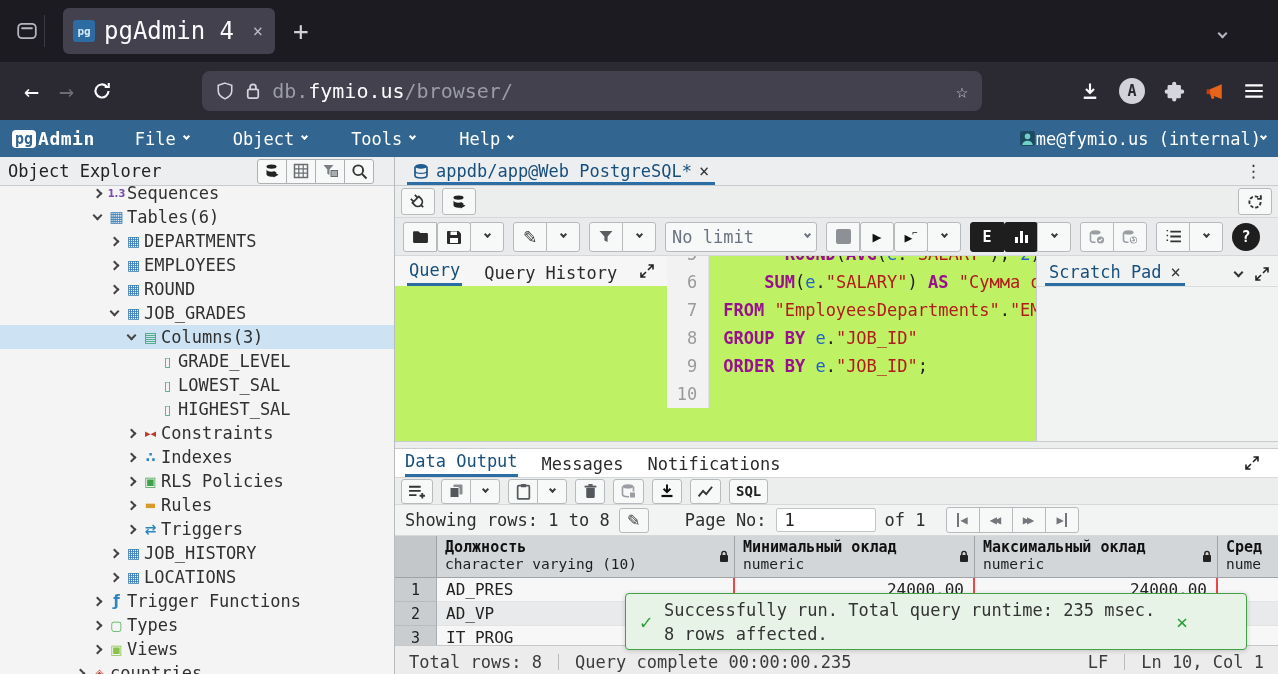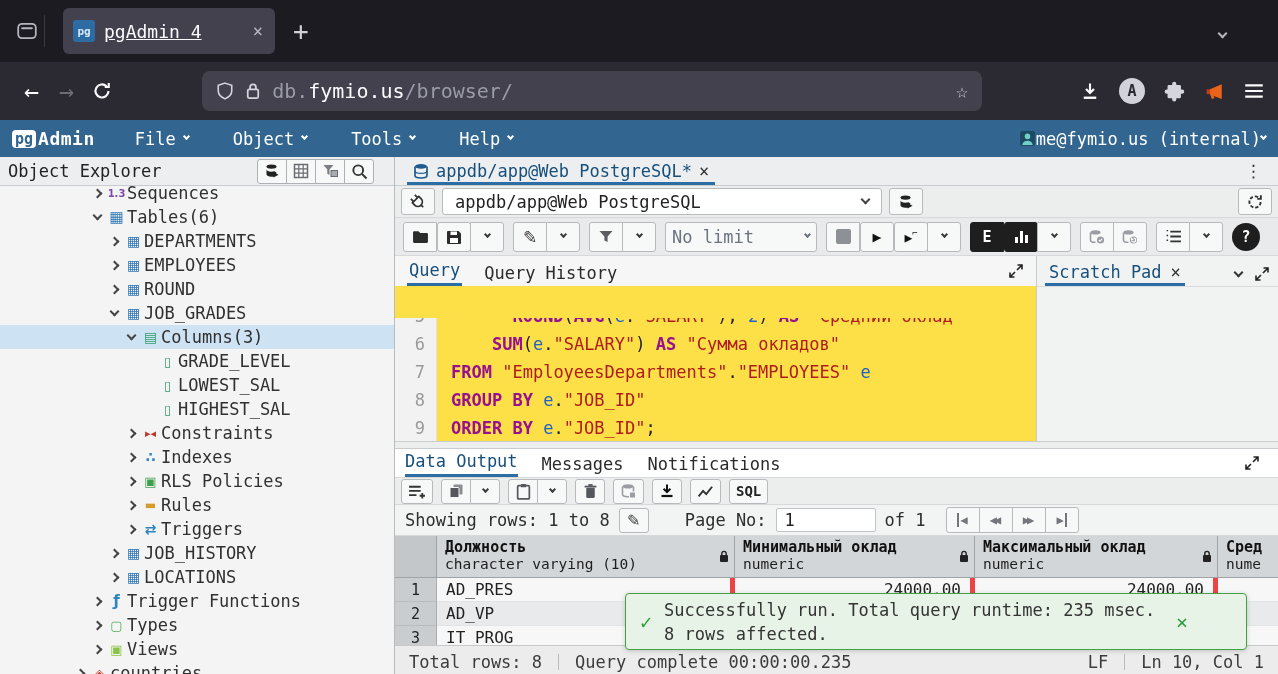--- a/index.html
+++ b/index.html
@@ -7,21 +7,21 @@
     font-family:"DejaVu Sans Mono", monospace; }
   .window { width:1278px; height:674px; display:flex; flex-direction:column; overflow:hidden; }
 
   
   .tabbar { height:62px; background:#1c1b22; display:flex; align-items:center; flex:0 0 auto; }
   .ffview { margin:0 6px 0 10px; padding:6px; border-right:1px solid #3a3946; display:flex; align-items:center; }
   .tab { width:212px; height:46px; background:#42414d; border-radius:6px; margin-left:12px;
     display:flex; align-items:center; padding:0 10px; color:#fbfbfe; gap:9px; }
   .favicon { width:22px; height:22px; background:#2d6ca3; border-radius:3px; color:#d8e9f6;
     font-size:11px; font-weight:bold; display:flex; align-items:center; justify-content:center; flex:0 0 auto;}
-  .tab-title { font-size:18px; flex:1; white-space:nowrap; overflow:hidden;text-decoration:underline; }
+  .tab-title { font-size:24px; flex:1; white-space:nowrap; overflow:hidden; }
   .tab-close { color:#b9b9c3; font-size:17px; padding:0 2px; }
   .newtab { color:#d0d0d5; font-size:26px; margin-left:18px; font-weight:300; }
   .tablist-chev { margin-left:auto; margin-right:52px; color:#b6b6c0; }
 
   .navbar { height:58px; background:#2b2a33; display:flex; align-items:center; padding:0 14px; flex:0 0 auto; }
   .nav-arrow { font-size:25px; color:#fbfbfe; margin:0 10px; }
   .nav-arrow.disabled { color:#6c6c77; }
   .urlbar { width:780px; height:40px; margin-left:82px; background:#42414d; border-radius:8px;
     display:flex; align-items:center; padding:0 14px; gap:12px; }
   .url-text { font-size:20px; color:#fbfbfe; white-space:nowrap; }
@@ -93,21 +93,21 @@
   .btn-dark { background:#1e1e1e; border-color:#1e1e1e; color:#fff; font-weight:bold; }
   .nolimit { width:152px; color:#6b7280; justify-content:space-between; font-size:17px; }
   .stop-square { width:15px; height:15px; background:#8d9196; border-radius:2px; }
   .play { color:#111; font-size:15px; }
   .bars { display:flex; align-items:flex-end; gap:2px; height:13px; }
   .bars span { width:3px; background:#fff; display:inline-block; }
   .help-btn { width:28px; height:28px; border-radius:50%; background:#1e1e1e; color:#fff;
     display:flex; align-items:center; justify-content:center; font-size:15px; font-weight:bold; }
 
   .qt-split { height:185px; display:flex; min-height:0; flex:0 0 auto; }
-  .editor-pane { flex:1; display:flex; flex-direction:column; min-width:0; border-right:1px solid #c9ccce; background:#fde047;gap:32px;}
+  .editor-pane { flex:1; display:flex; flex-direction:row; min-width:0; border-right:1px solid #c9ccce; background:#bef264;}
   .editor-tabs { height:30px; display:flex; align-items:flex-end; padding:0 12px; gap:20px; font-size:17px;
     background:#f6f6f7; flex:0 0 auto; }
   .etab { padding:2px 2px 3px; color:#2b2b2b; }
   .etab.active { color:#174f7c; border-bottom:3px solid #2c6da4; }
   .editor-tabs .expand { margin-left:auto; align-self:center; }
   .code { flex:1; overflow:hidden; font-size:17px; line-height:28px; }
   .code-inner { margin-top:-16px; }
   .code-line { display:flex; }
   .ln { width:42px; flex:0 0 auto; background:#f2f2f2; border-right:1px solid #e2e2e2;
     color:#9a9a9a; text-align:right; padding-right:11px; }
@@ -150,21 +150,21 @@
   .g-head { display:flex; height:42px; }
   .gh-num { width:42px; flex:0 0 auto; background:#c3c7ca; border-right:1px solid #9fa3a6; border-bottom:1px solid #9fa3a6; }
   .gh { background:#d2d6d9; border-right:1px solid #9fa3a6; border-bottom:1px solid #9fa3a6;
     padding:2px 20px 2px 8px; position:relative; overflow:hidden; flex:0 0 auto;}
   .gh .c-name { font-weight:bold; font-size:15px; color:#111; white-space:nowrap; }
   .gh .c-type { font-size:14.5px; color:#1d1d1d; white-space:nowrap; }
   .gh svg { position:absolute; right:5px; top:14px; }
   .g-row { display:flex; height:24px; font-size:16px; color:#222; }
   .gr-num { width:42px; flex:0 0 auto; background:#c9cdd0; border-right:1px solid #aaadb0;
     border-bottom:1px solid #b9bcbf; display:flex; align-items:center; justify-content:center; font-size:15px;}
-  .g-cell { border-right:5px solid #ef4444; border-bottom:1px solid #e3e4e5; padding:0 9px;
+  .g-cell { border-right:2px solid #ef4444; border-bottom:1px solid #e3e4e5; padding:0 9px;
     display:flex; align-items:center; overflow:hidden; white-space:nowrap; flex:0 0 auto;}
   .g-row.odd .g-cell { background:#f7f7f7; }
   .g-row.even .g-cell { background:#e9eaeb; }
   .g-cell.num { justify-content:flex-end; }
 
   .statusbar { height:29px; background:#ececec; border-top:1px solid #c8c8c8; display:flex;
     align-items:center; font-size:17px; color:#3c3c3c; padding:3px 14px 0; gap:16px; flex:0 0 auto; }
   .sb-sep { width:1px; height:16px; background:#bbb; }
   .sb-right { margin-left:auto; display:flex; align-items:center; gap:16px; }
 
@@ -472,24 +472,20 @@
       </div>
 
       <div class="conn-row">
         <span class="btn">
           <svg width="18" height="18" viewBox="0 0 16 16" style="transform:rotate(-45deg)">
             <path d="M5.5 1.5v3.5M10.5 1.5v3.5" stroke="#333" stroke-width="1.6"></path>
             <path d="M4 5h8v2.8a4 4 0 01-8 0z" fill="none" stroke="#333" stroke-width="1.6"></path>
             <path d="M8 11.8v2.7" stroke="#333" stroke-width="1.6"></path>
           </svg>
         </span>
-        <span class="conn-select">
-          <span>appdb/app@Web PostgreSQL</span>
-          <span class="chev"></span>
-        </span>
         <span class="btn">
           <svg width="17" height="16" viewBox="0 0 16 16">
             <ellipse cx="7" cy="3.6" rx="5" ry="2.2" fill="#222"></ellipse>
             <path d="M2 3.6v8c0 1.2 2.2 2.2 5 2.2 1 0 2-.1 2.8-.4L12 9.5 9.9 8.3c-1 .3-1.9.4-2.9.4-2.8 0-5-1-5-2.2" fill="#222"></path>
             <path d="M9 9l5 2.8-5 2.8z" fill="#222"></path>
           </svg>
         </span>
         <span class="conn-spacer"></span>
         <span class="btn">
           <svg width="18" height="18" viewBox="0 0 16 16">

